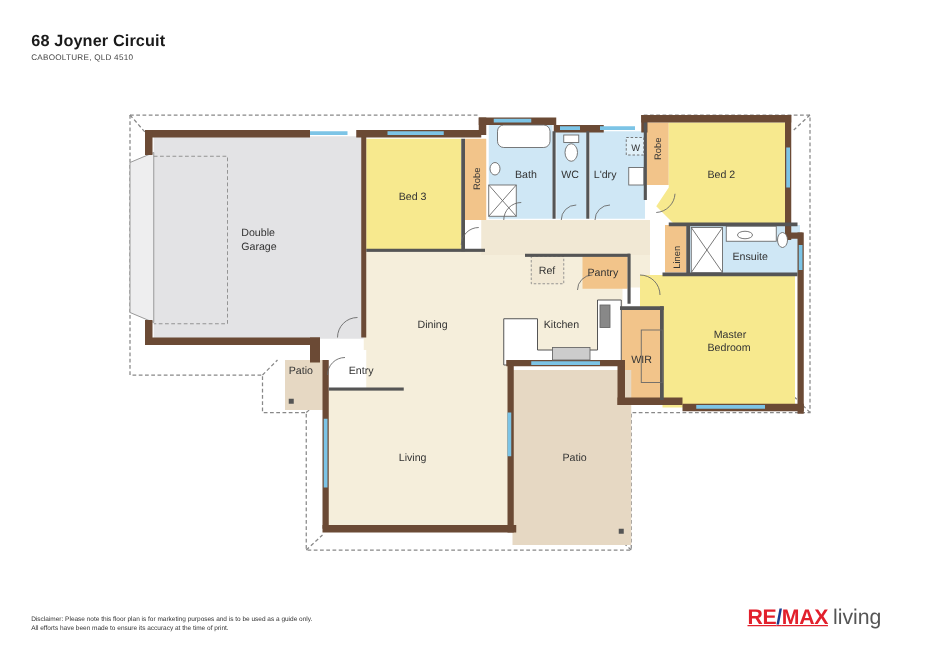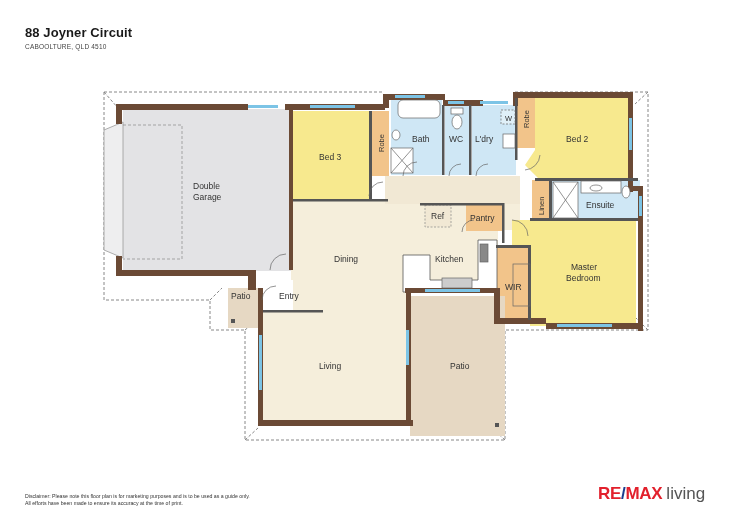--- a/index.html
+++ b/index.html
@@ -1,31 +1,31 @@
 <!DOCTYPE html>
 <html><head>
 <meta charset="utf-8">
 <style>
   html, body { margin:0; padding:0; background:#ffffff; }
   body { width:750px; height:530px; position:relative; overflow:hidden; font-family:"Liberation Sans", sans-serif; }
   .title { position:absolute; left:25px; top:25px; font-size:13px; font-weight:bold; color:#1a1a1a; letter-spacing:0.1px; }
   .subtitle { position:absolute; left:25px; top:43px; font-size:6.5px; color:#444; letter-spacing:0.2px; }
   .disclaimer { position:absolute; left:25px; top:493px; font-size:5.2px; color:#333; line-height:7px; }
   .logo { position:absolute; left:598px; top:484px; font-size:17px; white-space:nowrap; }
-  .logo .brand { color:#e2202c; font-weight:bold; letter-spacing:-0.3px; }
+  .logo .brand { color:#e2202c; font-weight:bold; letter-spacing:-0.3px;text-decoration:underline; }
   .logo .brand .slash { color:#1a3d8f; }
   .logo .sub { color:#555; font-weight:normal; margin-left:4px; }
   svg { position:absolute; left:0; top:0; }
   .lbl { font-family:"Liberation Sans", sans-serif; font-size:8.5px; fill:#333; }
   .lbl-s { font-family:"Liberation Sans", sans-serif; font-size:7.5px; fill:#333; }
 </style>
 </head>
 <body>
 
-<div class="title">88 Joyner Circuit</div>
+<div class="title">68 Joyner Circuit</div>
 <div class="subtitle">CABOOLTURE, QLD 4510</div>
 
 <svg width="750" height="530" viewBox="0 0 750 530">
 
   <g fill="none" stroke="#888" stroke-width="1" stroke-dasharray="3,2">
     <polyline points="104,92 383,92 383,92"></polyline>
     <polyline points="104,92 104,300 210,300 210,330 245,330 245,440 505,440 505,330 648,330 648,92 515,92"></polyline>
     <line x1="104" y1="92" x2="118" y2="108"></line>
     <line x1="210" y1="300" x2="222" y2="288"></line>
     <line x1="245" y1="330" x2="262" y2="316"></line>

